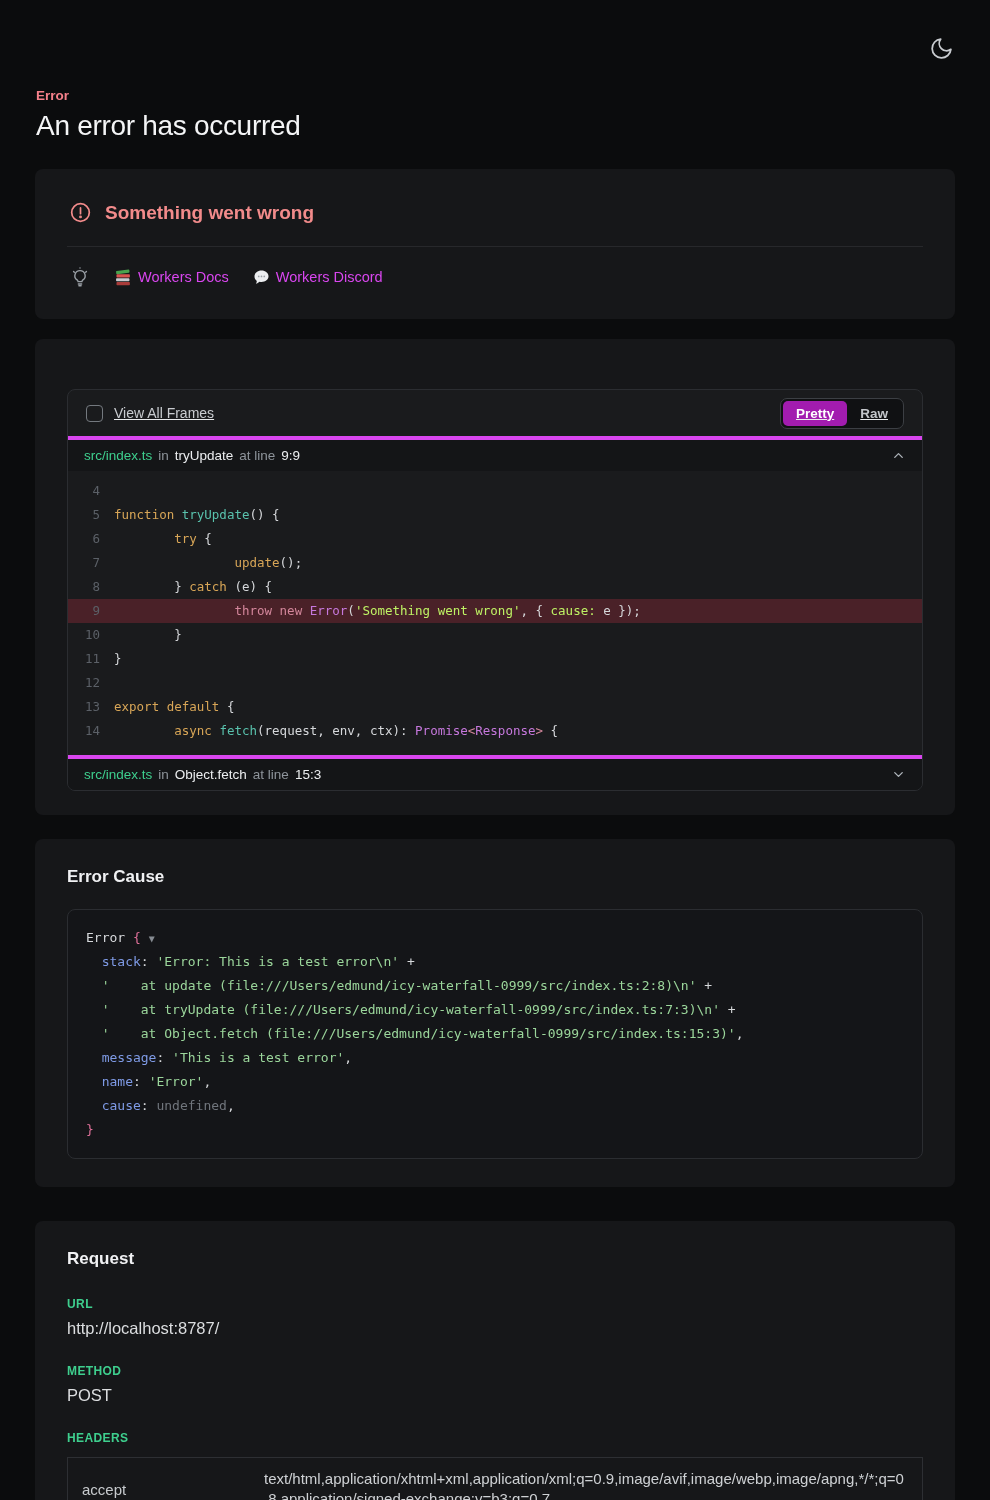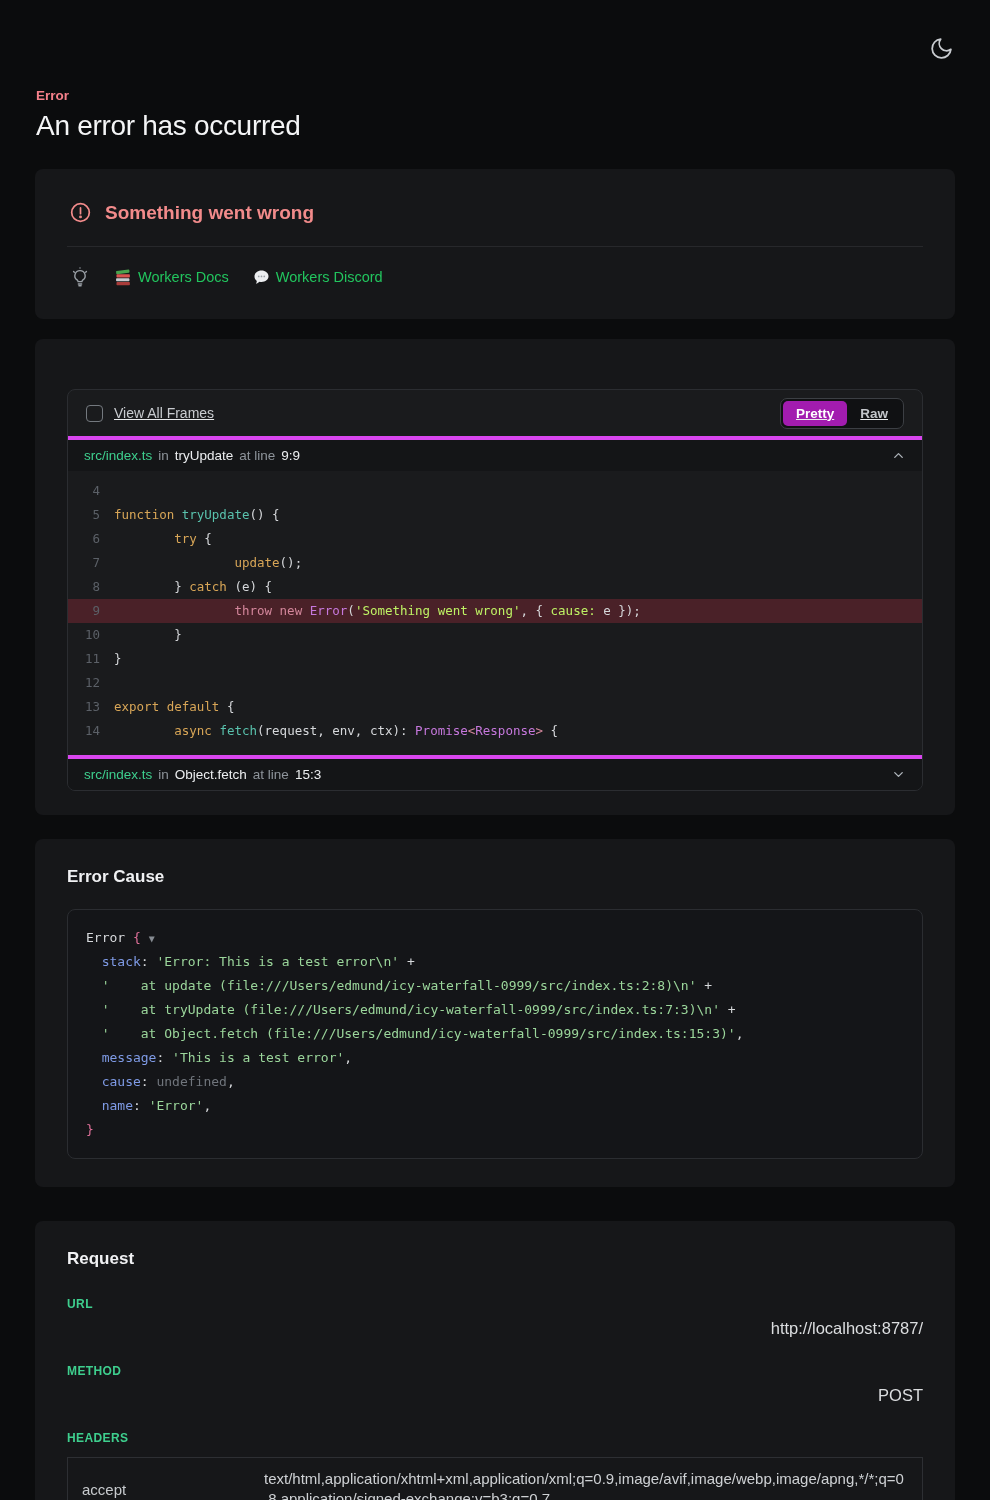--- a/index.html
+++ b/index.html
@@ -27,21 +27,21 @@
   }
   .card h2 { font-size:17px; font-weight:700; color:#f0f1f3; }
 
   
   .alert-card { margin-top:27px; padding:24px 32px 30px 32px; }
   .alert-head { display:flex; align-items:flex-end; gap:13px; padding:8px 0 2px 2px; }
   .alert-title { color:#f28b8b; font-size:19px; font-weight:700; }
   .alert-divider { height:1px; background:#27282b; margin:20px 0 18px 0; }
   .links-row { display:flex; align-items:center; gap:10px; padding-left:2px; }
   .hint-icon { margin-right:14px; display:flex; }
-  .green-link { display:flex; align-items:center; gap:6px; color:#22c55e; font-size:14.5px; font-weight:500; text-decoration:none; cursor:pointer; }
+  .green-link { display:flex; align-items:center; gap:6px; color:#d946ef; font-size:14.5px; font-weight:500; text-decoration:none; cursor:pointer; }
   .green-link + .green-link { margin-left:14px; }
 
   
   .stack-card { padding-bottom:24px; }
   .panel {
     margin-top:22px; border:1px solid #2b2d31; border-radius:8px;
     background:#1a1b1d; overflow:hidden;
   }
   .toolbar { display:flex; align-items:center; justify-content:space-between; padding:9px 18px; height:46px;text-decoration:underline; }
   .checkbox-wrap { display:flex; align-items:center; gap:11px; cursor:pointer; }
@@ -84,21 +84,21 @@
   .e-brace { color:#e0709a; }
   .e-key { color:#7f9be6; }
   .e-str { color:#9bd69b; }
   .e-und { color:#70757c; }
   .e-caret { color:#868b92; font-size:10px; cursor:pointer; }
 
   
   .request-card { margin-top:34px; padding-bottom:60px; }
   .req-label { color:#3ecf8e; font-size:12px; font-weight:600; letter-spacing:0.4px; margin-top:26px; }
   .req-label:first-of-type { margin-top:28px; }
-  .req-value { color:#dcdee0; font-size:16.5px; margin-top:8px;text-align:right; }
+  .req-value { color:#dcdee0; font-size:16.5px; margin-top:8px; }
   .headers-table { margin-top:12px; border:1px solid #2d2f33; border-bottom:none; }
   .hdr-row { display:flex; border-bottom:1px solid #26282b; }
   .hdr-name { flex:0 0 182px; padding:11px 10px 11px 14px; color:#c7cacd; font-size:15px; display:flex; align-items:center; }
   .hdr-value { flex:1; padding:11px 16px 11px 14px; color:#ced1d4; font-size:15px; line-height:20px; overflow-wrap:anywhere; }
 </style>
 </head>
 <body>
 
 <button class="theme-toggle">
   <svg width="25" height="25" viewBox="0 0 24 24" fill="none" stroke="#c9ccd0" stroke-width="1.7" stroke-linecap="round" stroke-linejoin="round">
@@ -208,22 +208,22 @@
 
 <section class="card cause-card">
   <h2>Error Cause</h2>
   <div class="cause-panel" id="cause-lines">
       <div class="cause-line"><span class="e-pl">Error </span><span class="e-brace">{ </span><span class="e-caret">▼</span></div>
       <div class="cause-line"><span class="e-pl">  </span><span class="e-key">stack</span><span class="e-pl">: </span><span class="e-str">'Error: This is a test error\n'</span><span class="e-pl"> +</span></div>
       <div class="cause-line"><span class="e-pl">  </span><span class="e-str">'    at update (file:///Users/edmund/icy-waterfall-0999/src/index.ts:2:8)\n'</span><span class="e-pl"> +</span></div>
       <div class="cause-line"><span class="e-pl">  </span><span class="e-str">'    at tryUpdate (file:///Users/edmund/icy-waterfall-0999/src/index.ts:7:3)\n'</span><span class="e-pl"> +</span></div>
       <div class="cause-line"><span class="e-pl">  </span><span class="e-str">'    at Object.fetch (file:///Users/edmund/icy-waterfall-0999/src/index.ts:15:3)'</span><span class="e-pl">,</span></div>
       <div class="cause-line"><span class="e-pl">  </span><span class="e-key">message</span><span class="e-pl">: </span><span class="e-str">'This is a test error'</span><span class="e-pl">,</span></div>
+      <div class="cause-line"><span class="e-pl">  </span><span class="e-key">name</span><span class="e-pl">: </span><span class="e-str">'Error'</span><span class="e-pl">,</span></div>
       <div class="cause-line"><span class="e-pl">  </span><span class="e-key">cause</span><span class="e-pl">: </span><span class="e-und">undefined</span><span class="e-pl">,</span></div>
-      <div class="cause-line"><span class="e-pl">  </span><span class="e-key">name</span><span class="e-pl">: </span><span class="e-str">'Error'</span><span class="e-pl">,</span></div>
       <div class="cause-line"><span class="e-brace">}</span></div>
     </div>
 </section>
 
 <section class="card request-card">
   <h2>Request</h2>
   <div class="req-label">URL</div>
   <div class="req-value">http://localhost:8787/</div>
   <div class="req-label">METHOD</div>
   <div class="req-value">POST</div>

